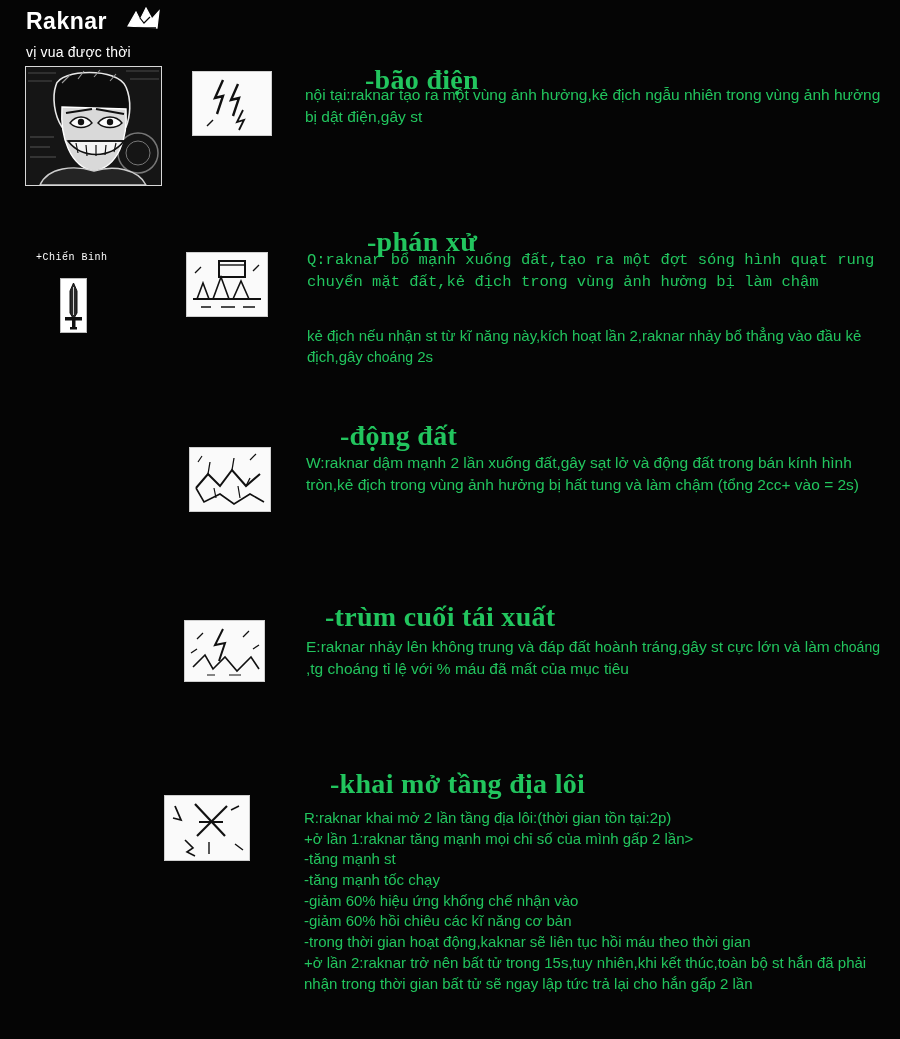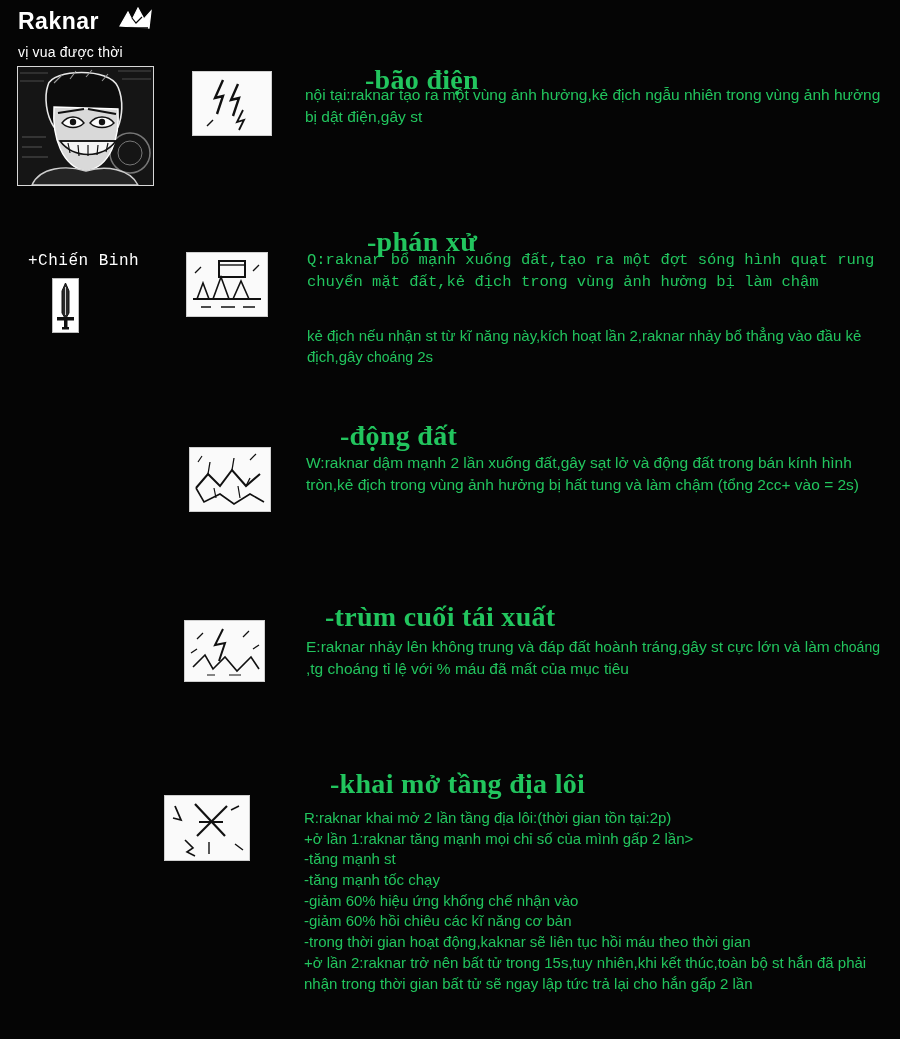--- a/index.html
+++ b/index.html
@@ -13,21 +13,21 @@
     height: 1039px;
     position: relative;
     font-family: "Liberation Sans", sans-serif;
     color: #ffffff;
     overflow: hidden;
   }
 
   
   .left-col {
     position: absolute;
-    left: 0; top: 0;
+    left: 8px; top: 0;
     width: 185px;
     height: 100%;
     text-align: center;
   }
   .champ-name {
     position: absolute;
     left: 18px; top: 8px;
     font-size: 23px;
     font-weight: bold;
     letter-spacing: 0.5px;
@@ -48,21 +48,21 @@
     left: 17px; top: 66px;
     width: 137px; height: 120px;
     background: #1b1b1b;
     border: 1px solid #d8d8d8;
     overflow: hidden;
   }
   .portrait svg { display: block; }
   .role-label {
     position: absolute;
     left: 28px; top: 252px;
-    font-size: 16px;
+    font-size: 10px;
     font-family: "Liberation Mono", monospace;
     letter-spacing: 0.5px;
   }
   .role-icon {
     position: absolute;
     left: 52px; top: 278px;
     width: 27px; height: 55px;
     background: #ffffff;
     border: 1px solid #bdbdbd;
   }

